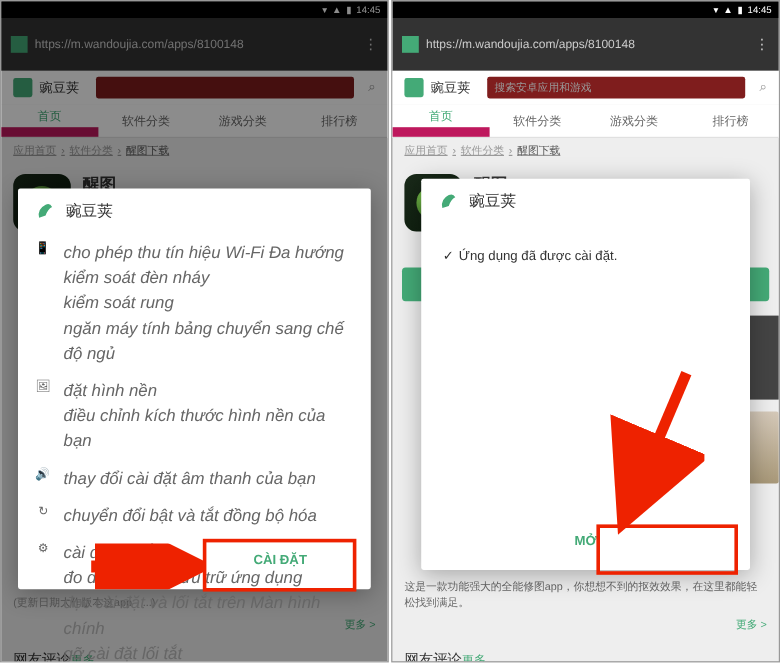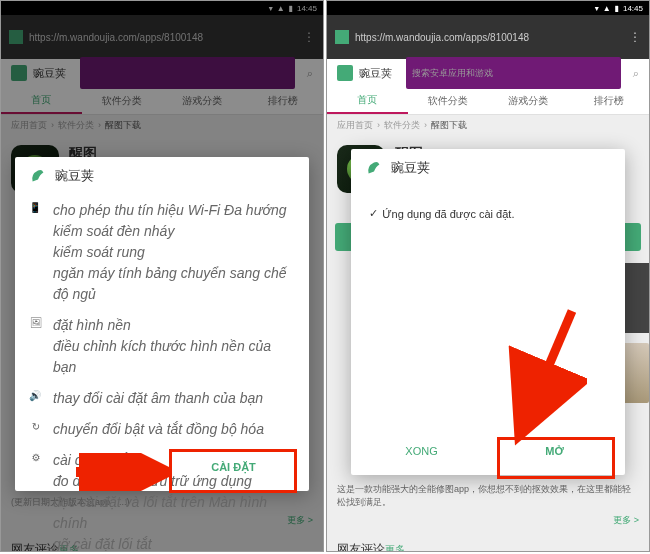--- a/index.html
+++ b/index.html
@@ -9,28 +9,28 @@
     
     .status-bar { height: 14px; background: #000; color: #fff; font-size: 8px; display: flex; justify-content: flex-end; align-items: center; padding: 0 6px; gap: 4px; }
     .url-bar { height: 44px; background: #333; display: flex; align-items: center; padding: 0 8px; gap: 6px; }
     .url-icon { width: 14px; height: 14px; background: #4a7; }
     .url-text { color: #ccc; font-size: 10px; flex: 1; }
     .url-menu { color: #ccc; font-size: 12px; }
     
     .app-header { height: 28px; background: #fff; display: flex; align-items: center; padding: 0 10px; gap: 6px; }
     .app-logo { width: 16px; height: 16px; background: #4a7; border-radius: 2px; }
     .app-name-txt { font-size: 11px; color: #333; }
-    .search-box { flex: 1; height: 32px; background: #701a75; border-radius: 2px; margin-left: 8px; font-size: 9px; color: #999; display: flex; align-items: center; padding: 0 6px; }
+    .search-box { flex: 1; height: 18px; background: #7f1d1d; border-radius: 2px; margin-left: 8px; font-size: 9px; color: #999; display: flex; align-items: center; padding: 0 6px; }
     .search-icn { color: #999; font-size: 11px; padding-left: 6px; }
     
     .nav-tabs { height: 28px; background: #fff; display: flex; border-bottom: 1px solid #e0e0e0; }
     .nav-tab { flex: 1; display: flex; align-items: center; justify-content: center; font-size: 10px; color: #666; }
-    .nav-tab.active { color: #4a7; border-bottom: 2px solid #be185d; text-align: right; }
-    
-    .breadcrumb { height: 20px; padding: 0 10px; display: flex; align-items: center; font-size: 9px; color: #999; gap: 4px; }
+    .nav-tab.active { color: #4a7; border-bottom: 8px solid #be185d; text-align: right; }
+    
+    .breadcrumb { height: 20px; padding: 0 10px; display: flex; align-items: center; font-size: 9px; color: #999; gap: 4px; text-decoration: underline; }
     .breadcrumb .current { color: #555; }
     
     .app-info { display: flex; padding: 10px; gap: 10px; }
     .app-icon { width: 48px; height: 48px; background: linear-gradient(135deg, #1a2a1a, #0a1a0a); border-radius: 10px; display: flex; align-items: center; justify-content: center; }
     .app-icon-inner { width: 28px; height: 28px; background: radial-gradient(circle at 30% 30%, #7ec850, #2a5a1a); border-radius: 50%; }
     .app-title { font-size: 14px; color: #333; font-weight: bold; }
     
     .content-bg { position: relative; height: 330px; }
     .green-bar { position: absolute; top: 20px; left: 8px; right: 8px; height: 28px; background: #4a7; border-radius: 3px; }
     .screenshot { position: absolute; right: 0; top: 60px; width: 40px; height: 70px; background: #444; }
@@ -241,21 +241,20 @@
       </div>
       <div class="dialog-title">豌豆荚</div>
     </div>
     <div class="dialog-body">
       <div class="installed-msg">
         <span class="check">✓</span>
         <span>Ứng dụng đã được cài đặt.</span>
       </div>
     </div>
     <div class="dialog-actions" style="position:absolute; bottom:0; left:0; right:0;">
-      <div class="dialog-btn secondary">XONG</div>
       <div class="dialog-btn primary">MỞ</div>
     </div>
   </div>
 
   <div class="highlight-box" style="left:170px; top:436px; width:118px; height:42px;"></div>
   <svg class="arrow-red" style="left:140px; top:300px; width:120px; height:150px;">
     <defs>
         <marker id="ah2" markerWidth="10" markerHeight="10" refX="8" refY="5" orient="auto">
           <path d="M0,0 L10,5 L0,10 Z" fill="#e20"></path>
         </marker>

